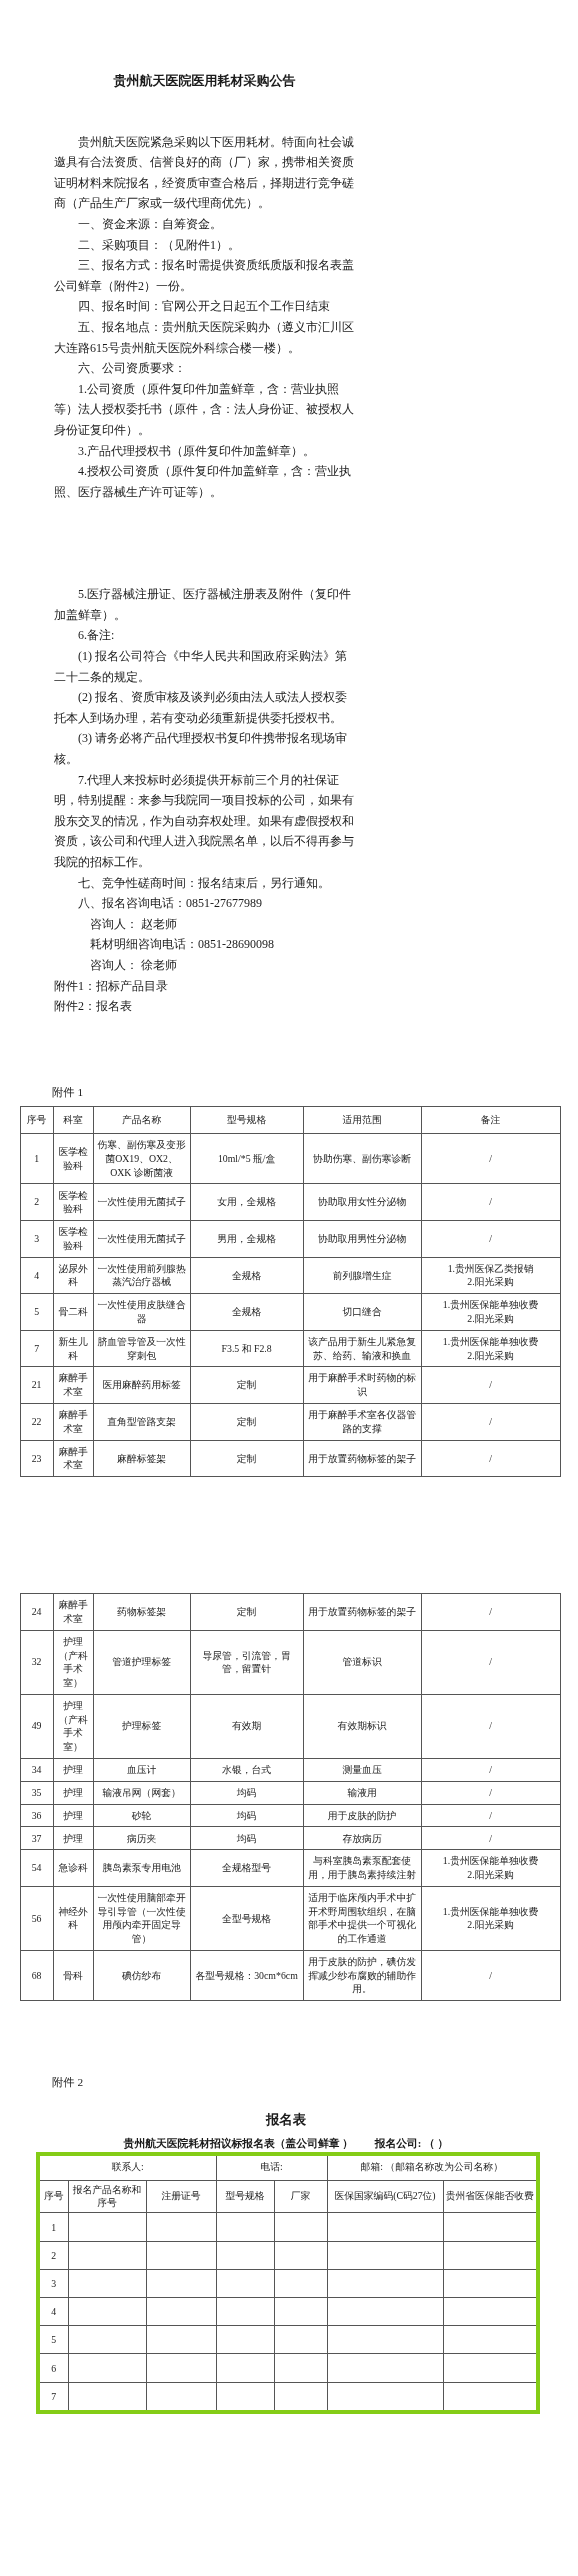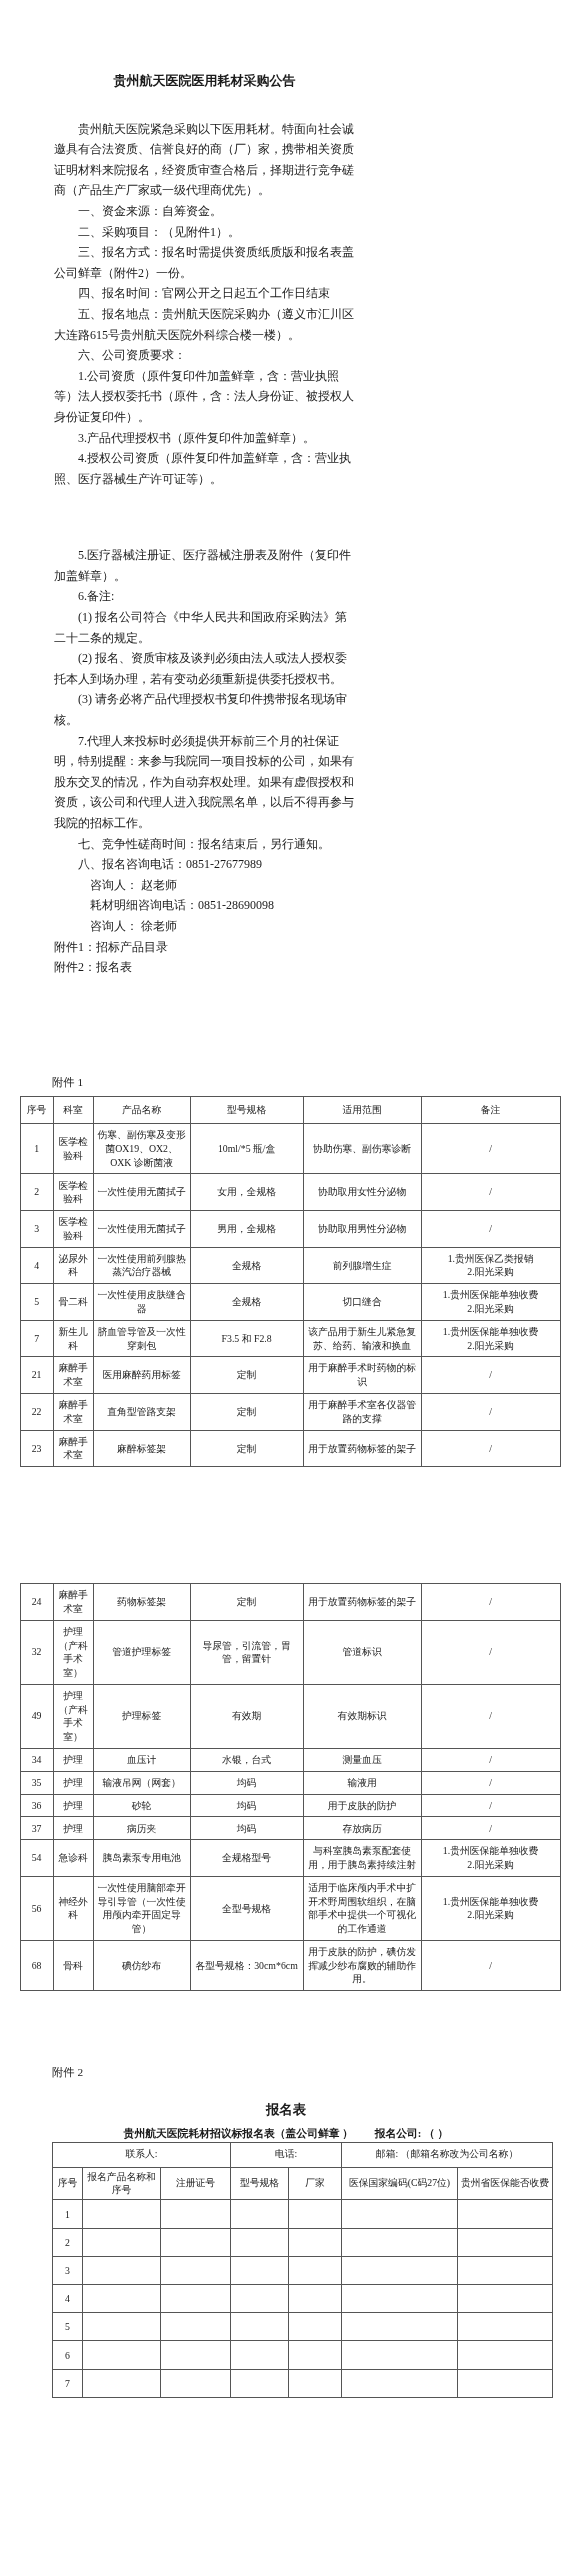--- a/index.html
+++ b/index.html
@@ -20,34 +20,34 @@
     font-size:13px;
     font-weight:bold;
     line-height:20.6px;
   }
   .text-block{
     width:301px;
     margin-left:54px;
     font-size:12px;
     line-height:20.6px;
   }
-  #text-block-1{margin-top:27px;}
-  #text-block-2{margin-top:56px;}
+  #text-block-1{margin-top:40px;}
+  #text-block-2{margin-top:82px;}
   .para{margin:0;}
   .para.ind0{text-indent:0;}
   .para.ind2{text-indent:24px;}
   .para.ind3{text-indent:36px;}
 
   
   .attach-label{
     margin-left:52px;
     font-size:11.3px;
     line-height:15.5px;
   }
-  #attach1-label{margin-top:97px;margin-bottom:6.2px;}
+  #attach1-label{margin-top:68px;margin-bottom:6.2px;}
   #attach2-label{margin-top:74px;}
 
   
   table{border-collapse:collapse;table-layout:fixed;}
   .cat-table{
     width:541px;
     margin-left:19.6px;
     font-size:9.8px;
     line-height:1.4;
   }
@@ -78,23 +78,23 @@
     width:500px;
     display:flex;
     justify-content:center;
     gap:21.6px;
     font-size:10.8px;
     font-weight:bold;
     line-height:16.5px;
   }
   .reg-table{
     width:500px;
-    margin-left:52px;
+    margin-left:36px;
     font-size:9.8px;
-    border:1px solid #84cc16;
+    border:4px solid #84cc16;
   }
   .reg-table th,.reg-table td{
     border:0.5px solid #555;
     text-align:center;
     vertical-align:middle;
     padding:2.1px 2.1px;
     word-break:break-word;
     font-weight:normal;
   }
   .reg-table .contact-row td{height:20.6px;}

